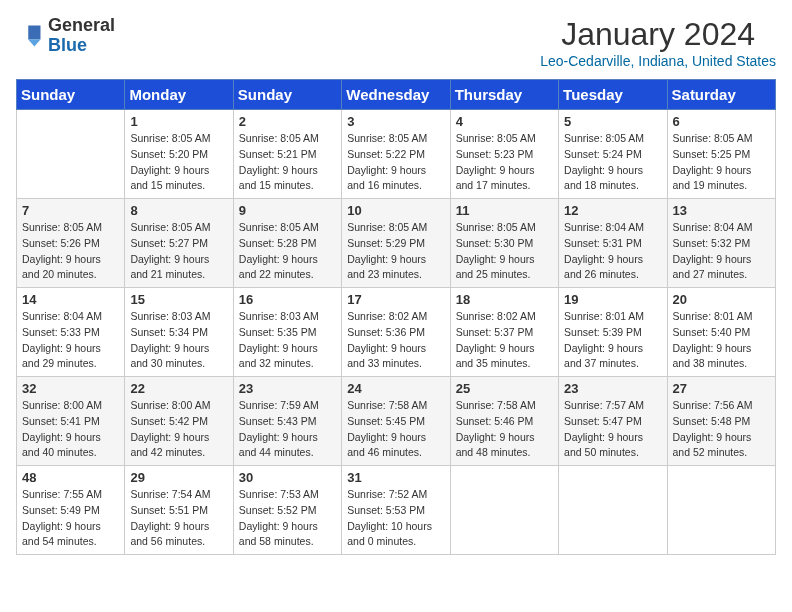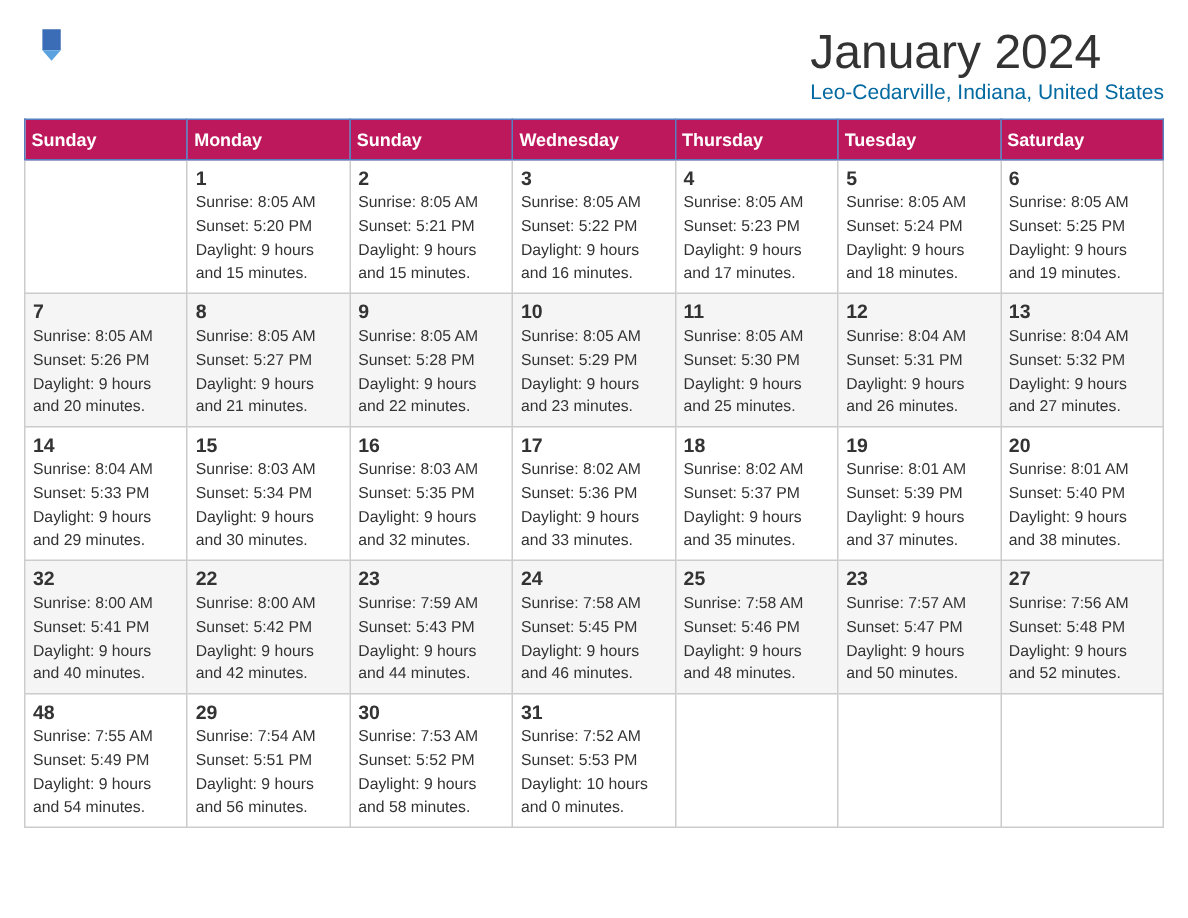--- a/index.html
+++ b/index.html
@@ -26,42 +26,42 @@
       font-weight: bold;
       color: #333;
       line-height: 1.1;
     }
     .logo-text .blue { color: #1a6aad; }
     .logo-icon {
       width: 28px;
       height: 28px;
     }
     .title-block {
-      text-align: left;
+      text-align: center;
     }
     .calendar-title {
       font-size: 32px;
       font-weight: normal;
       color: #333;
     }
     .calendar-subtitle {
       font-size: 14px;
       color: #0369a1;
     }
     table {
       width: 100%;
       border-collapse: collapse;
       font-size: 11px;
     }
     thead tr th {
-      background-color: #be185d;
+      background-color: #1d4ed8;
       color: #fff;
       padding: 6px 4px;
       text-align: left;
-      font-size: 12px;
+      font-size: 15px;
       font-weight: bold;
       border: 1px solid #5580c0;
     }
     tbody tr td {
       vertical-align: top;
       padding: 4px 5px;
       border: 1px solid #ccc;
       min-height: 80px;
       width: calc(100% / 7);
       background: #fff;
@@ -88,20 +88,26 @@
 </head>
 <body>
 
 <div class="header">
   <div class="logo">
     <svg class="logo-icon" viewBox="0 0 32 32" xmlns="http://www.w3.org/2000/svg">
       <rect x="0" y="0" width="32" height="32" fill="white"></rect>
       <polygon points="14,4 28,4 28,20 14,20" fill="#3a6db5"></polygon>
       <polygon points="14,20 28,20 21,28" fill="#5ba3e0"></polygon>
     </svg>
+    <div>
+      <div class="logo-text">
+        <span>General</span><br>
+        <span class="blue">Blue</span>
+      </div>
+    </div>
   </div>
   <div class="title-block">
     <div class="calendar-title">January 2024</div>
     <div class="calendar-subtitle">Leo-Cedarville, Indiana, United States</div>
   </div>
 </div>
 
 <table>
   <thead>
     <tr>

